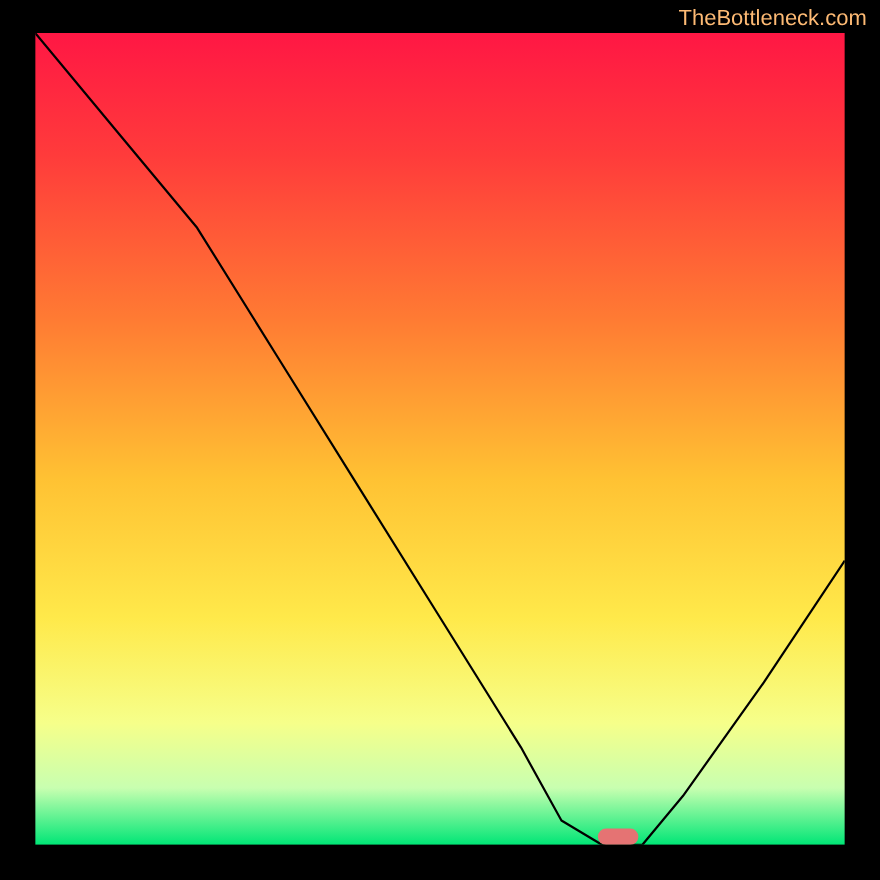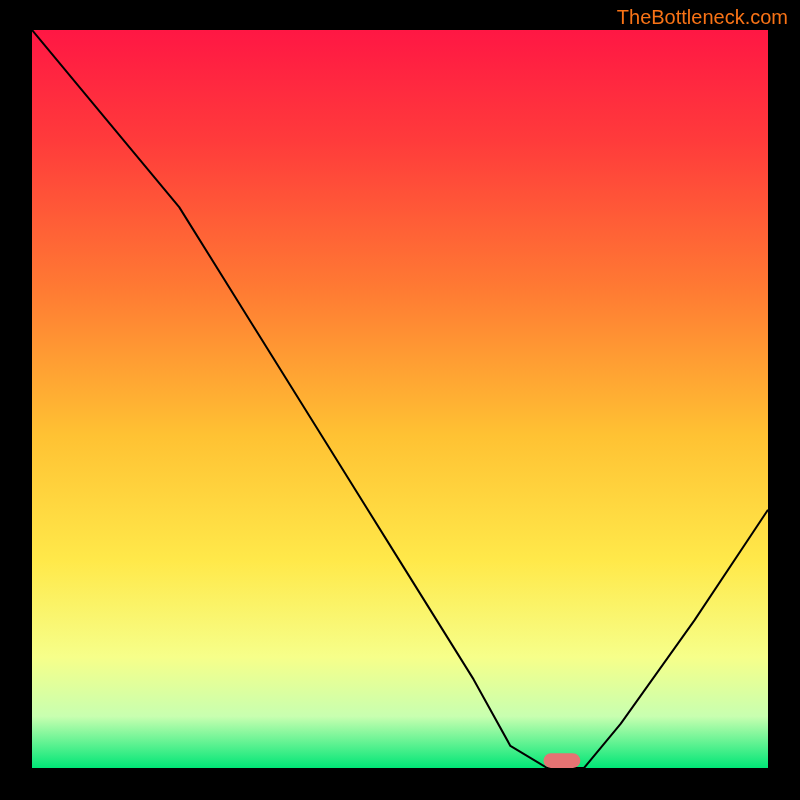--- a/index.html
+++ b/index.html
@@ -8,21 +8,21 @@
     background: #000;
     width: 800px;
     height: 800px;
     position: relative;
     font-family: Arial, sans-serif;
   }
   .watermark {
     position: absolute;
     top: 6px;
     right: 12px;
-    color: #f97316;
+    color: #fdba74;
     font-size: 20px;
     font-weight: 500;
     z-index: 10;
   }
   .plot-area {
     position: absolute;
     left: 32px;
     top: 30px;
     width: 736px;
     height: 738px;

